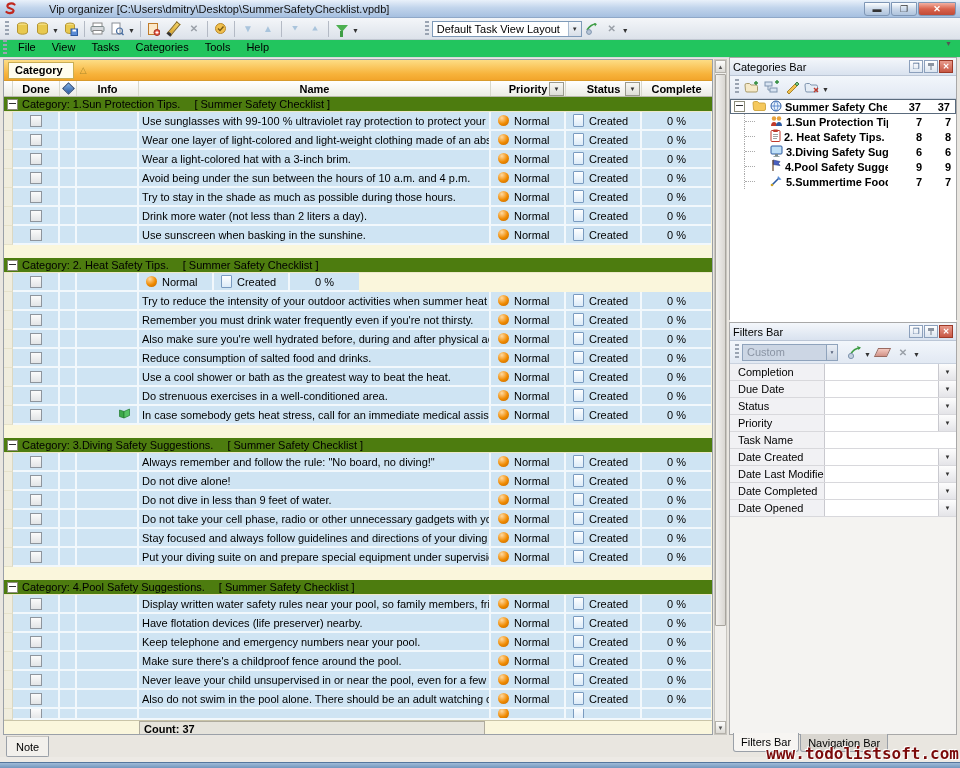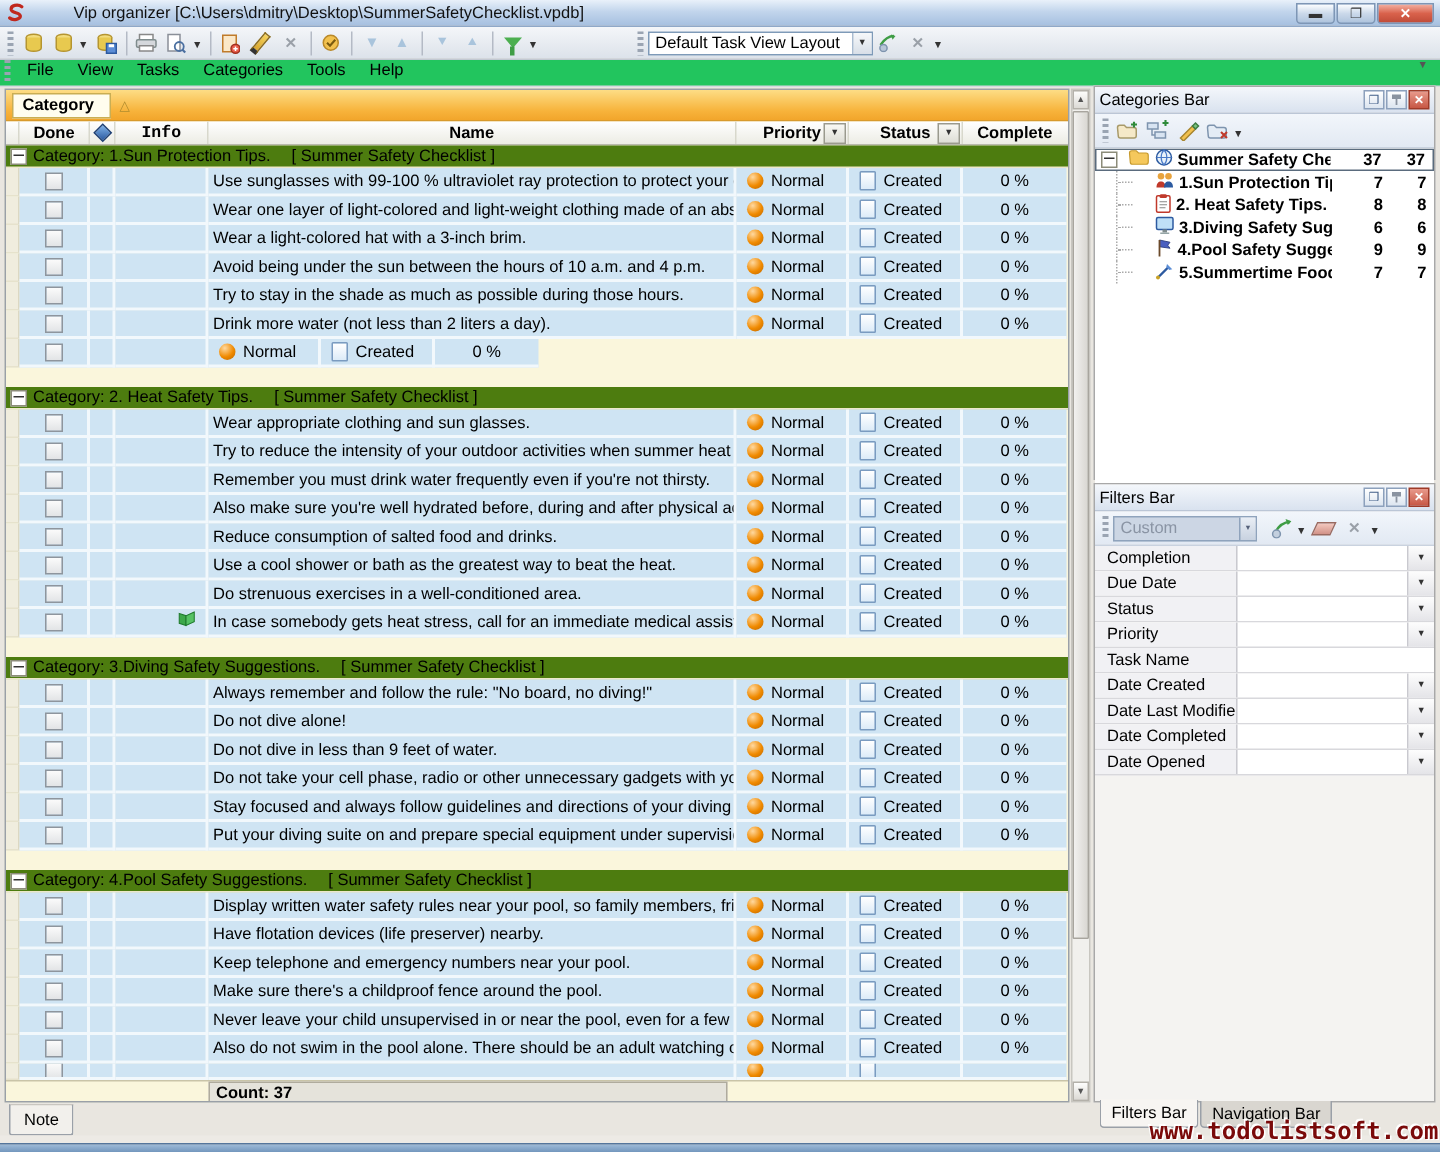--- a/index.html
+++ b/index.html
@@ -29,21 +29,21 @@
   
   .gridpanel{left:3px;top:59px;width:710px;height:676px;background:#FAF6DC;border:1px solid #9AA0A8;box-sizing:border-box;overflow:hidden;}
   .groupbar{height:20px;background:linear-gradient(#FDDD85,#F7B33B 70%,#F2A52B);display:flex;align-items:center;padding-left:4px;border-bottom:1px solid #D89A2C;}
   .groupbox{background:#FFFDEE;border:1px solid #C9AE54;padding:0 10px 1px 6px;font-weight:bold;font-size:11px;height:14px;line-height:14px;}
   .sorttri{margin-left:6px;color:#B08C2E;font-size:9px;}
   .colheader{height:15px;background:linear-gradient(#FFFFFF,#ECECE4);border-bottom:1px solid #B9B9AC;display:flex;font-weight:bold;font-size:11px;}
   .colheader .h{display:flex;align-items:center;justify-content:center;border-right:1px solid #D8D8CC;box-sizing:border-box;position:relative;}
   .hbtn{position:absolute;right:1px;top:1px;width:13px;height:12px;border:1px solid #9A9A8E;background:linear-gradient(#F8F8F4,#DEDED6);display:flex;align-items:center;justify-content:center;font-size:6px;color:#333;}
   .diamond{width:7px;height:7px;background:linear-gradient(135deg,#7FB2E8,#2C5AA0);transform:rotate(45deg);border:1px solid #1E3F73;}
   
-  .w-gut{width:9px;} .w-done{width:47px;} .w-att{width:17px;} .w-info{width:62px;font-family:Liberation Mono, monospace;} .w-name{width:352px;} .w-prio{width:75px;} .w-stat{width:76px;} .w-comp{width:69px;}
+  .w-gut{width:9px;} .w-done{width:47px;} .w-att{width:17px;} .w-info{width:62px;} .w-name{width:352px;} .w-prio{width:75px;} .w-stat{width:76px;} .w-comp{width:69px;}
 
   .group-row{height:14px;background:#4d7c0f;display:flex;align-items:center;border-bottom:1px solid #EDE8C9;}
   .expand{width:9px;height:9px;border:1px solid #8C8C7A;background:#fff;margin:0 4px 0 3px;position:relative;flex:none;}
   .expand::after{content:"";position:absolute;left:1px;right:1px;top:3px;height:1px;background:#333;}
   .group-label{font-size:11px;white-space:nowrap;}
   .group-list{font-size:11px;margin-left:14px;white-space:nowrap;}
   .spacer-row{height:13px;background:#FAF6DC;}
 
   .trow{height:19px;display:flex;background:#FAF6DC;}
   .trow .c{background:#CFE4F3;border-right:2px solid #F2F8FC;border-bottom:2px solid #F2F8FC;display:flex;align-items:center;box-sizing:border-box;overflow:hidden;}
@@ -373,20 +373,21 @@
         </span>
         <span class="c comp w-comp" style="border-right: none;">0 %</span>
       </div>
       <div class="trow">
         <span class="c gut w-gut"></span>
         <span class="c done w-done">
           <span class="cb"></span>
         </span>
         <span class="c att w-att"></span>
         <span class="c info w-info"></span>
+        <span class="c name w-name">Use sunscreen when basking in the sunshine.</span>
         <span class="c prio w-prio">
           <span class="orb"></span>
           <span>Normal</span>
         </span>
         <span class="c stat w-stat">
           <span class="doc"></span>
           <span>Created</span>
         </span>
         <span class="c comp w-comp" style="border-right: none;">0 %</span>
       </div>
@@ -396,21 +397,20 @@
         <span class="group-label">Category: 2. Heat Safety Tips.</span>
         <span class="group-list">[ Summer Safety Checklist ]</span>
       </div>
       <div class="trow">
         <span class="c gut w-gut"></span>
         <span class="c done w-done">
           <span class="cb"></span>
         </span>
         <span class="c att w-att"></span>
         <span class="c info w-info"></span>
-        <span class="c name w-name">Wear appropriate clothing and sun glasses.</span>
         <span class="c prio w-prio">
           <span class="orb"></span>
           <span>Normal</span>
         </span>
         <span class="c stat w-stat">
           <span class="doc"></span>
           <span>Created</span>
         </span>
         <span class="c comp w-comp" style="border-right: none;">0 %</span>
       </div>

